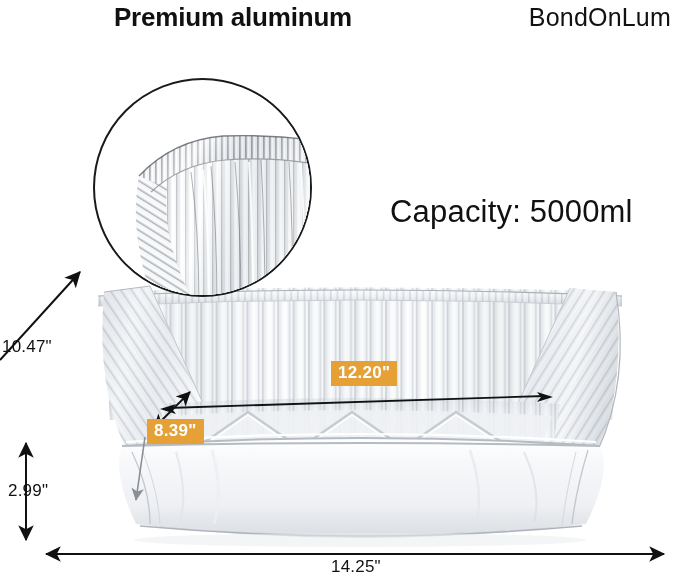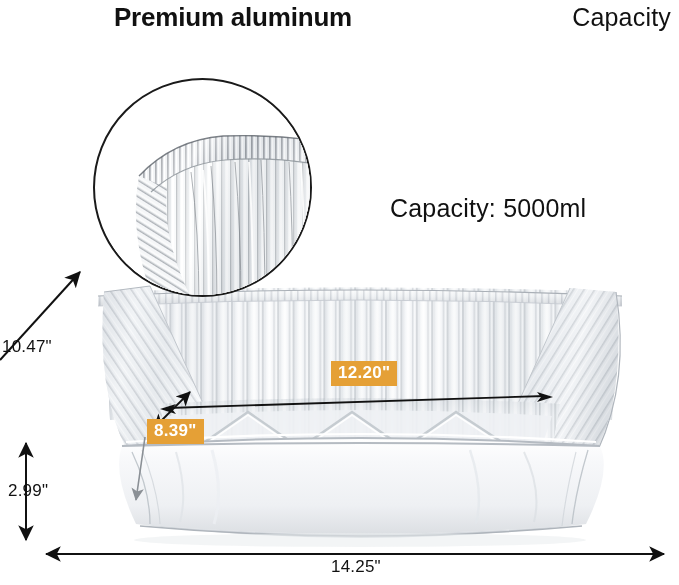--- a/index.html
+++ b/index.html
@@ -42,21 +42,21 @@
     font-size: 25px;
     font-weight: 400;
     color: #111111;
     letter-spacing: 0.2px;
   }
 
   .capacity {
     position: absolute;
     left: 390px;
     top: 194px;
-    font-size: 25px;
+    font-size: 31px;
     font-weight: 400;
     color: #111111;
     letter-spacing: 0.2px;
   }
 
   
   #pan-art {
     position: absolute;
     left: 0;
     top: 0;
@@ -376,21 +376,21 @@
     <g>
       <line x1="154" y1="428" x2="190" y2="392" stroke="#111111" stroke-width="1.8" marker-start="url(#mArrowStart)" marker-end="url(#mArrow)"></line>
       <line x1="145" y1="437" x2="136" y2="500" stroke="#8b9096" stroke-width="1.6" marker-end="url(#mArrowGrey)"></line>
     </g>
   </svg>
 
   <div class="headline">
     <span>Premium aluminum</span>
   </div>
 
-  <div class="brand">Capacity</div>
+  <div class="brand">BondOnLum</div>
 
   <div class="capacity">Capacity: 5000ml</div>
 
   <div class="badge" id="badge-inner-length">12.20"</div>
 
   <div class="badge" id="badge-inner-width">8.39"</div>
 
   <div class="dimlabel" id="label-height-left">10.47"</div>
 
   <div class="dimlabel" id="label-depth">2.99"</div>

